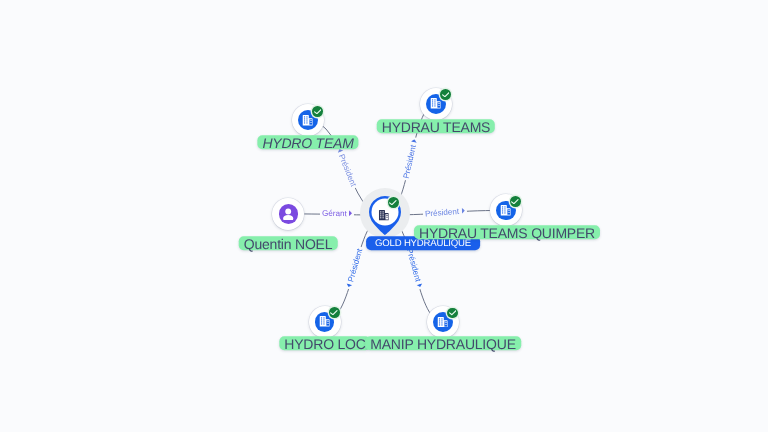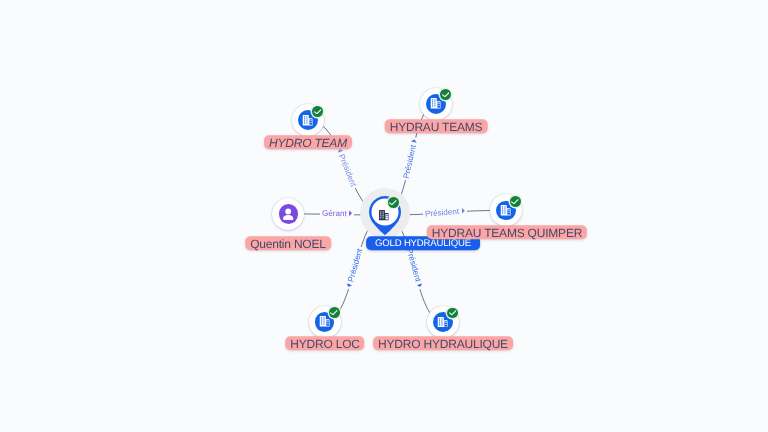--- a/index.html
+++ b/index.html
@@ -17,22 +17,22 @@
         box-shadow:0 1px 3px rgba(40,50,80,.18),0 0 0 .5px rgba(200,205,220,.55);}
   .inner{position:absolute;left:50%;top:50%;width:19.8px;height:19.8px;margin:-9.9px 0 0 -9.9px;
          border-radius:50%;background:#1564e8;}
   .inner.person{background:#7b4ae0;}
   .inner svg,.pin svg{display:block;}
   .badge{position:absolute;width:10.8px;height:10.8px;border-radius:50%;background:#14803c;
          left:50%;top:50%;margin:-14.3px 0 0 4.3px;
          box-shadow:0 0 0 1.4px #e4f3e8;}
   .badge svg{position:absolute;left:1.6px;top:2.7px;}
   .lbl{position:absolute;left:50%;top:50%;transform:translate(-50%,-50%);
-       background:#fca5a5;border-radius:5px;height:13.6px;line-height:16.4px;padding:0 5px;
-       font-size:12px;letter-spacing:-0.21px;color:#434a6b;white-space:nowrap;will-change:transform;
+       background:#86efac;border-radius:5px;height:13.6px;line-height:16.4px;padding:0 5px;
+       font-size:14px;letter-spacing:-0.21px;color:#434a6b;white-space:nowrap;will-change:transform;
        box-shadow:0 1px 2.5px rgba(40,50,80,.16);}
   .node.focus .lbl{background:#1a5feb;color:#fff;font-size:9.6px;padding:0 9px;height:13.6px;
        line-height:16.4px;border-radius:5px;box-shadow:0 1px 2.5px rgba(20,50,110,.22);}
   .elbl{position:absolute;font-size:8.1px;line-height:10px;white-space:nowrap;
         transform-origin:0 50%;background:#fafbfd;padding:0 2px;}
   .earr{margin-left:2.6px;display:inline-block;vertical-align:middle;position:relative;top:-0.5px;}
   .earr svg{display:block;}
   .earr.flipped{margin-left:0;margin-right:2.6px;transform:rotate(180deg);}
 </style>
 </head>
@@ -271,16 +271,16 @@
                 <rect x="17.9" y="15.2" width="1.3" height="1.6"></rect>
               </g>
             </svg>
           </div>
         </div>
         <div class="badge" style="margin:-14.3px 0 0 4.3px;">
           <svg width="7.6" height="5.4" viewBox="0 0 7.6 5.4">
             <path d="M0.6 2.9 L2.9 4.7 L7 0.7" fill="none" stroke="#eafaf0" stroke-width="1.15" stroke-linecap="round" stroke-linejoin="round"></path>
           </svg>
         </div>
-        <div class="lbl" style="top:calc(50% + 21.6px);left:calc(50% + -0.2px);">HYDRO HYDRAULIQUE</div>
+        <div class="lbl" style="top:calc(50% + 21.6px);left:calc(50% + -0.2px);">MANIP HYDRAULIQUE</div>
       </div>
     </div>
 </div>
 
 </body></html>

